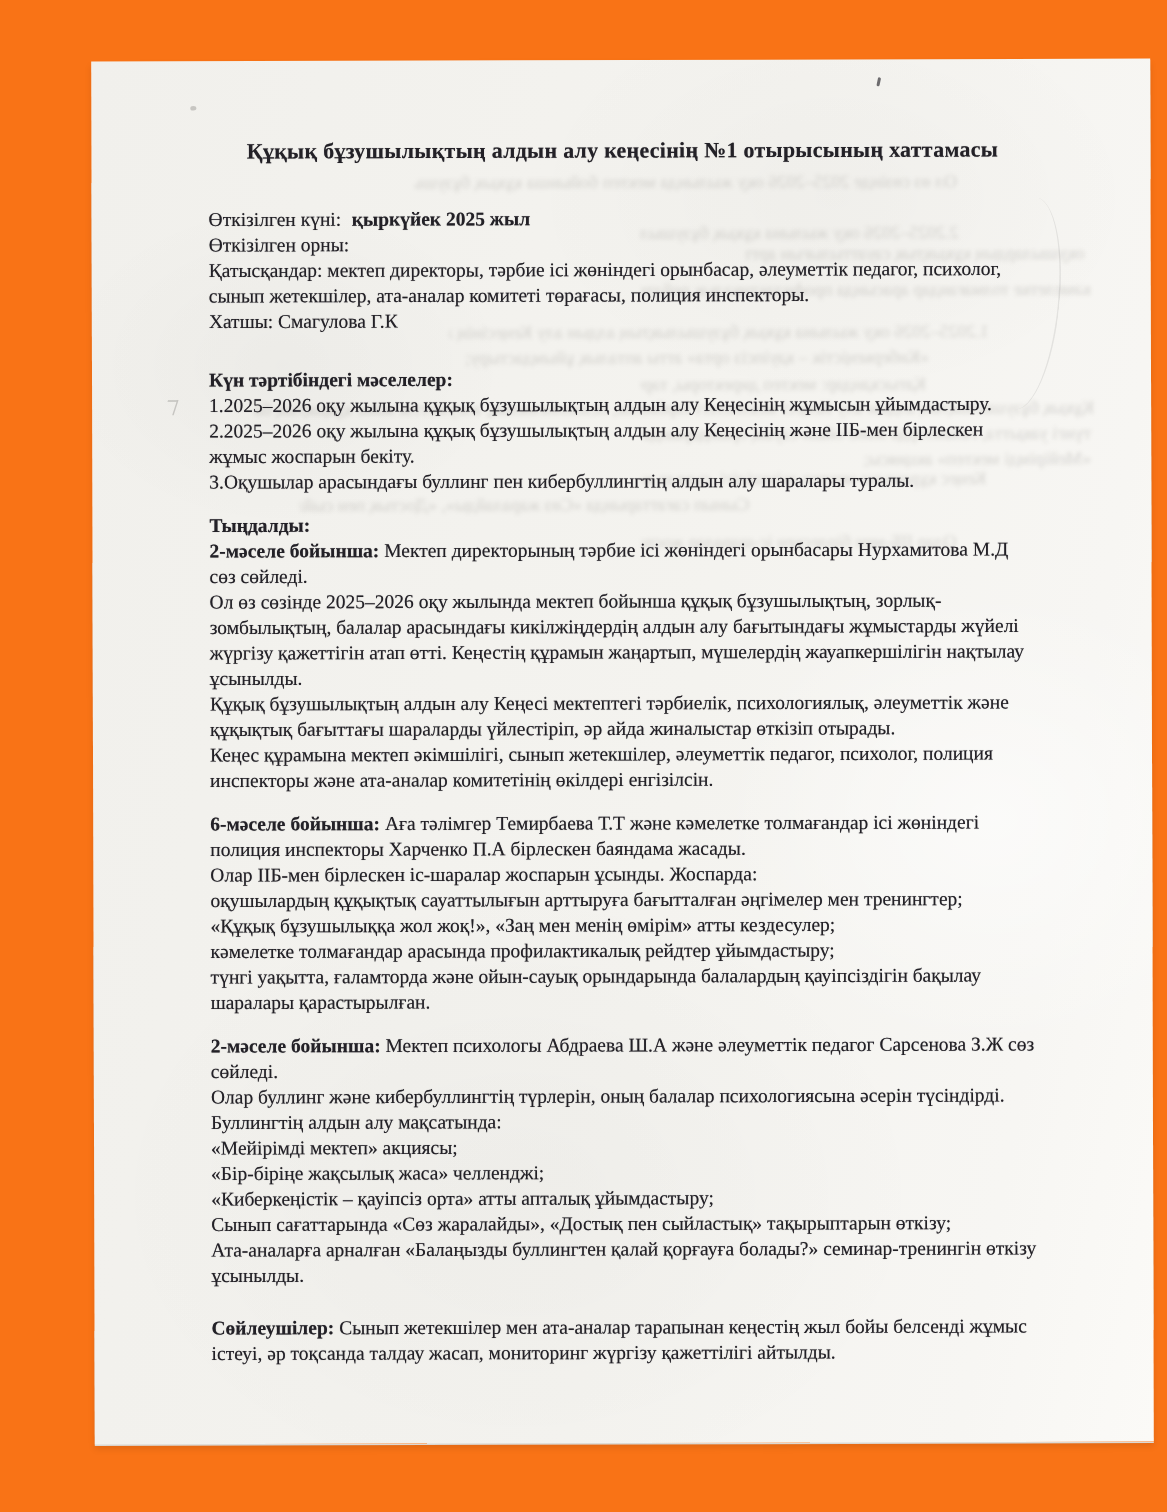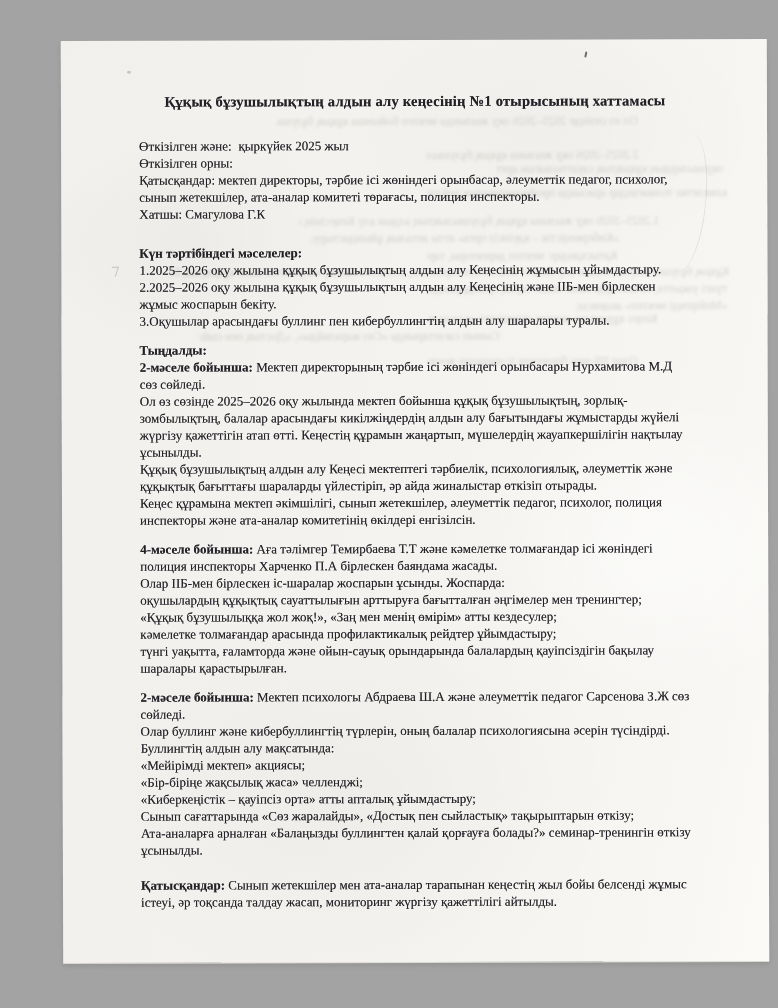--- a/index.html
+++ b/index.html
@@ -1,21 +1,21 @@
 <!DOCTYPE html>
 <html><head>
 <meta charset="utf-8">
 <style>
   html,body{margin:0;padding:0;}
   body{
     width:778px;height:1008px;overflow:hidden;
     background:#ffffff;
     font-family:"Liberation Serif","DejaVu Serif",serif;
   }
-  .scene{position:relative;width:778px;height:1008px;background:#a3a3a3;}
+  .scene{position:relative;width:778px;height:1008px;background:#f97316;}
   
   .paper{
     position:absolute;left:62px;top:40px;width:706px;height:922px;
     background:
       radial-gradient(220px 160px at 18% 22%, rgba(0,0,0,0.025), transparent 70%),
       radial-gradient(300px 200px at 70% 10%, rgba(0,0,0,0.02), transparent 70%),
       radial-gradient(260px 220px at 85% 55%, rgba(255,255,255,0.55), transparent 70%),
       radial-gradient(400px 300px at 40% 82%, rgba(0,0,0,0.022), transparent 70%),
       linear-gradient(100deg,#f1f0ec 0%,#f4f3ef 55%,#f7f6f3 85%,#fbfaf7 100%);
     box-shadow:0 1px 0 #dbd9d4, 0 3px 5px rgba(0,0,0,0.10);
@@ -27,21 +27,21 @@
     color:#232127;font-size:13px;line-height:17px;
     text-shadow:0 0 0.5px rgba(35,33,39,0.55);
   }
   .title{
     margin:0 0 26px 0;text-align:center;
     font-size:14.6px;font-weight:bold;letter-spacing:0.2px;line-height:19px;
   }
   p{margin:0;}
   .bold{font-weight:bold;}
   .meta-block{margin:0;}
-  .val{font-weight:normal;margin-left:7px;}
+  .val{font-weight:bold;margin-left:7px;}
   .agenda-block{margin-top:22px;}
   .heard{margin-top:12px;font-weight:bold;}
   .sec{margin-top:12px;}
   .sec.first{margin-top:0;}
   .speakers{margin-top:18px;}
   
   .bleed{position:absolute;left:0;top:0;width:706px;height:922px;overflow:hidden;}
   .bl{
     position:absolute;display:block;overflow:hidden;
     white-space:nowrap;font-size:12px;color:#76736d;
@@ -107,21 +107,21 @@
     <div class="crease"></div>
     <div class="speck-a"></div>
     <div class="speck-b"></div>
     <div class="speck-c"></div>
 
     <div class="content">
 
       <h1 class="title">Құқық бұзушылықтың алдын алу кеңесінің №1 отырысының хаттамасы</h1>
 
       <div class="meta-block">
-        <p><span>Өткізілген және:</span><span class="val">қыркүйек 2025 жыл</span></p>
+        <p><span>Өткізілген күні:</span><span class="val">қыркүйек 2025 жыл</span></p>
         <p>Өткізілген орны:</p>
         <p>Қатысқандар: мектеп директоры, тәрбие ісі жөніндегі орынбасар, әлеуметтік педагог, психолог, сынып жетекшілер, ата-аналар комитеті төрағасы, полиция инспекторы.</p>
         <p>Хатшы: Смагулова Г.К</p>
       </div>
 
       <div class="agenda-block">
         <p class="bold">Күн тәртібіндегі мәселелер:</p>
         <p>1.2025–2026 оқу жылына құқық бұзушылықтың алдын алу Кеңесінің жұмысын ұйымдастыру.</p>
         <p>2.2025–2026 оқу жылына құқық бұзушылықтың алдын алу Кеңесінің және ІІБ-мен бірлескен жұмыс жоспарын бекіту.</p>
         <p>3.Оқушылар арасындағы буллинг пен кибербуллингтің алдын алу шаралары туралы.</p>
@@ -130,38 +130,38 @@
       <p class="heard">Тыңдалды:</p>
 
       <section class="sec first">
         <p><span class="bold">2-мәселе бойынша:</span><span> Мектеп директорының тәрбие ісі жөніндегі орынбасары Нурхамитова М.Д сөз сөйледі.</span></p>
         <p>Ол өз сөзінде 2025–2026 оқу жылында мектеп бойынша құқық бұзушылықтың, зорлық-зомбылықтың, балалар арасындағы кикілжіңдердің алдын алу бағытындағы жұмыстарды жүйелі жүргізу қажеттігін атап өтті. Кеңестің құрамын жаңартып, мүшелердің жауапкершілігін нақтылау ұсынылды.</p>
         <p>Құқық бұзушылықтың алдын алу Кеңесі мектептегі тәрбиелік, психологиялық, әлеуметтік және құқықтық бағыттағы шараларды үйлестіріп, әр айда жиналыстар өткізіп отырады.</p>
         <p>Кеңес құрамына мектеп әкімшілігі, сынып жетекшілер, әлеуметтік педагог, психолог, полиция инспекторы және ата-аналар комитетінің өкілдері енгізілсін.</p>
       </section>
 
       <section class="sec">
-        <p><span class="bold">4-мәселе бойынша:</span><span> Аға тәлімгер Темирбаева Т.Т және кәмелетке толмағандар ісі жөніндегі полиция инспекторы Харченко П.А бірлескен баяндама жасады.</span></p>
+        <p><span class="bold">6-мәселе бойынша:</span><span> Аға тәлімгер Темирбаева Т.Т және кәмелетке толмағандар ісі жөніндегі полиция инспекторы Харченко П.А бірлескен баяндама жасады.</span></p>
         <p>Олар ІІБ-мен бірлескен іс-шаралар жоспарын ұсынды. Жоспарда:</p>
         <p>оқушылардың құқықтық сауаттылығын арттыруға бағытталған әңгімелер мен тренингтер;</p>
         <p>«Құқық бұзушылыққа жол жоқ!», «Заң мен менің өмірім» атты кездесулер;</p>
         <p>кәмелетке толмағандар арасында профилактикалық рейдтер ұйымдастыру;</p>
         <p>түнгі уақытта, ғаламторда және ойын-сауық орындарында балалардың қауіпсіздігін бақылау шаралары қарастырылған.</p>
       </section>
 
       <section class="sec">
         <p><span class="bold">2-мәселе бойынша:</span><span> Мектеп психологы Абдраева Ш.А және әлеуметтік педагог Сарсенова З.Ж сөз сөйледі.</span></p>
         <p>Олар буллинг және кибербуллингтің түрлерін, оның балалар психологиясына әсерін түсіндірді.</p>
         <p>Буллингтің алдын алу мақсатында:</p>
         <p>«Мейірімді мектеп» акциясы;</p>
         <p>«Бір-біріңе жақсылық жаса» челленджі;</p>
         <p>«Киберкеңістік – қауіпсіз орта» атты апталық ұйымдастыру;</p>
         <p>Сынып сағаттарында «Сөз жаралайды», «Достық пен сыйластық» тақырыптарын өткізу;</p>
         <p>Ата-аналарға арналған «Балаңызды буллингтен қалай қорғауға болады?» семинар-тренингін өткізу ұсынылды.</p>
       </section>
 
       <section class="sec speakers">
-        <p><span class="bold">Қатысқандар:</span><span> Сынып жетекшілер мен ата-аналар тарапынан кеңестің жыл бойы белсенді жұмыс істеуі, әр тоқсанда талдау жасап, мониторинг жүргізу қажеттілігі айтылды.</span></p>
+        <p><span class="bold">Сөйлеушілер:</span><span> Сынып жетекшілер мен ата-аналар тарапынан кеңестің жыл бойы белсенді жұмыс істеуі, әр тоқсанда талдау жасап, мониторинг жүргізу қажеттілігі айтылды.</span></p>
       </section>
 
     </div>
   </div>
 </div>
 
 </body></html>

